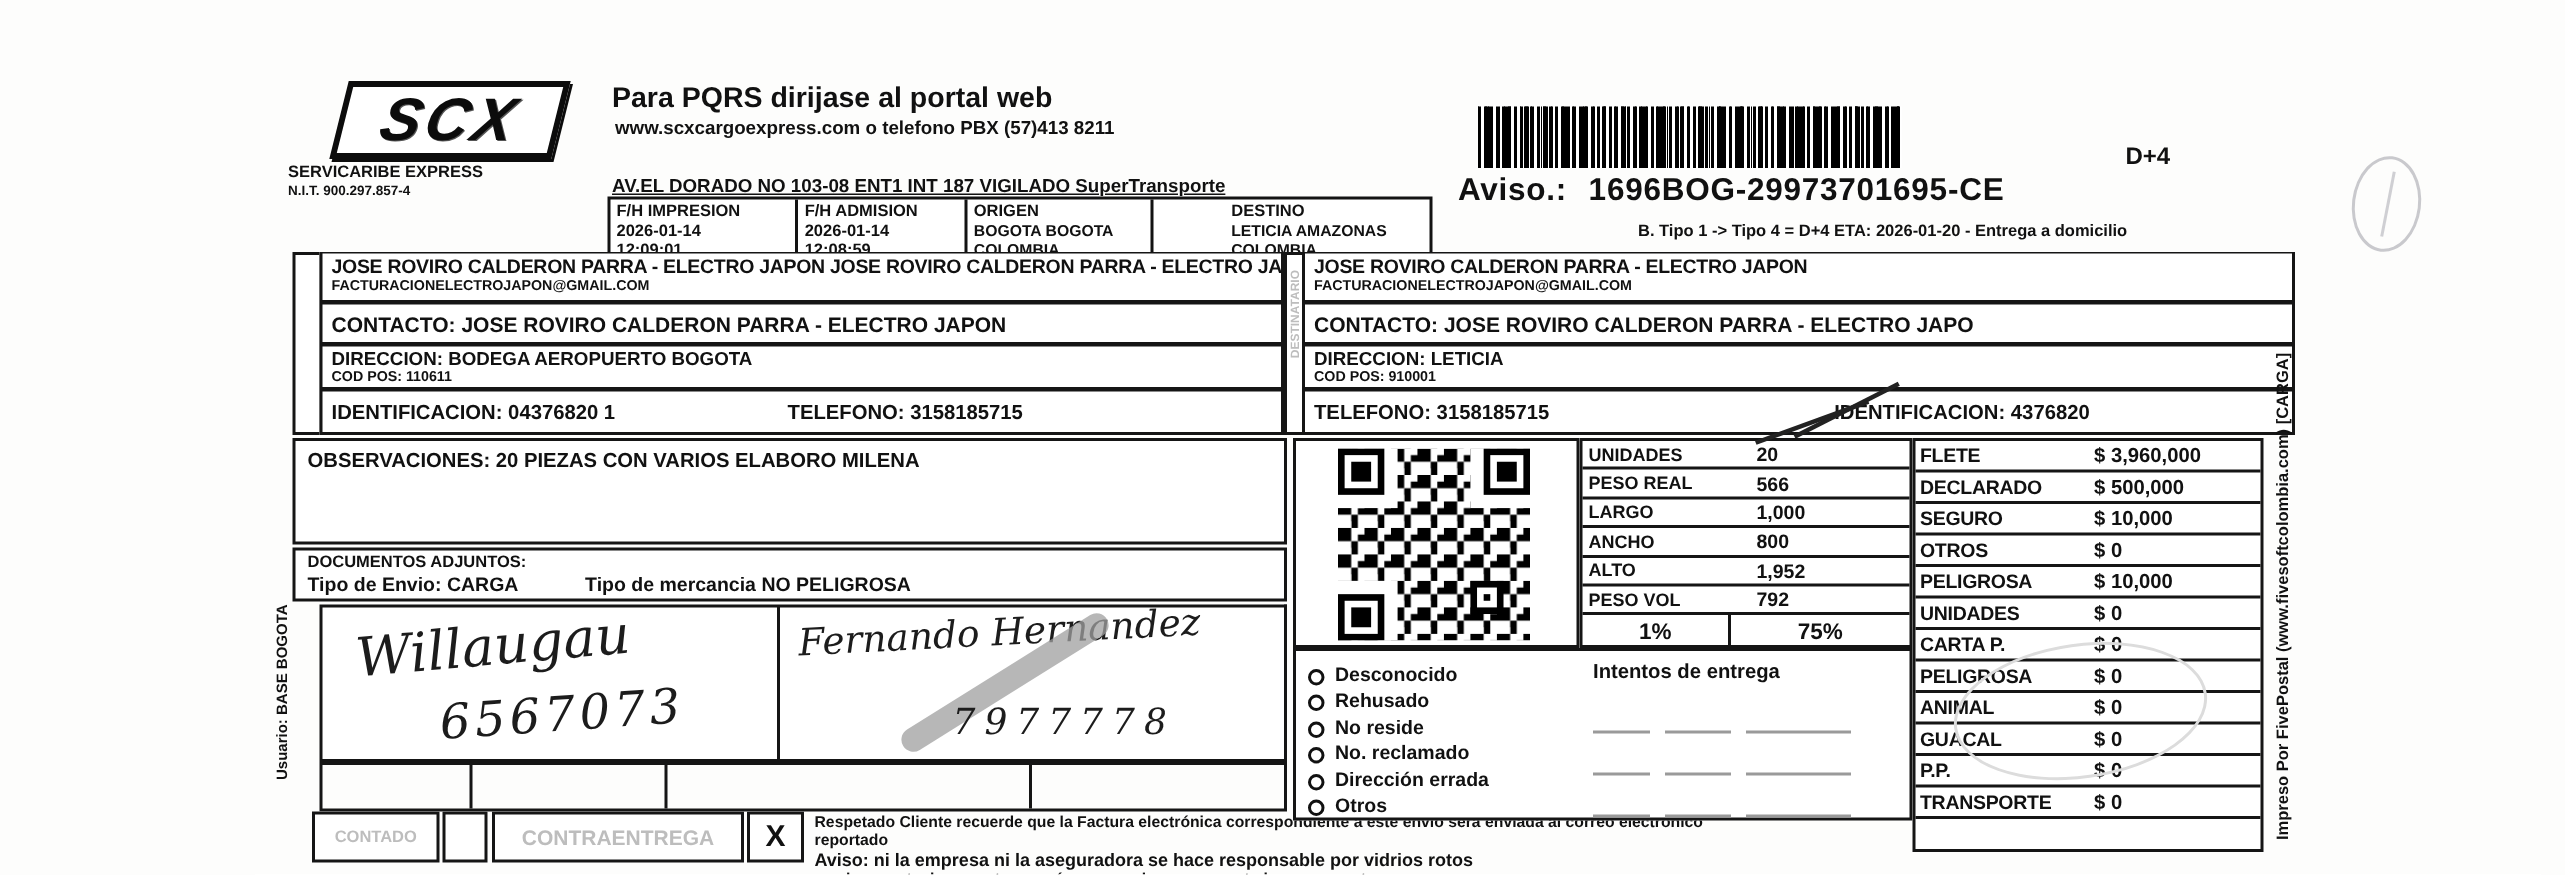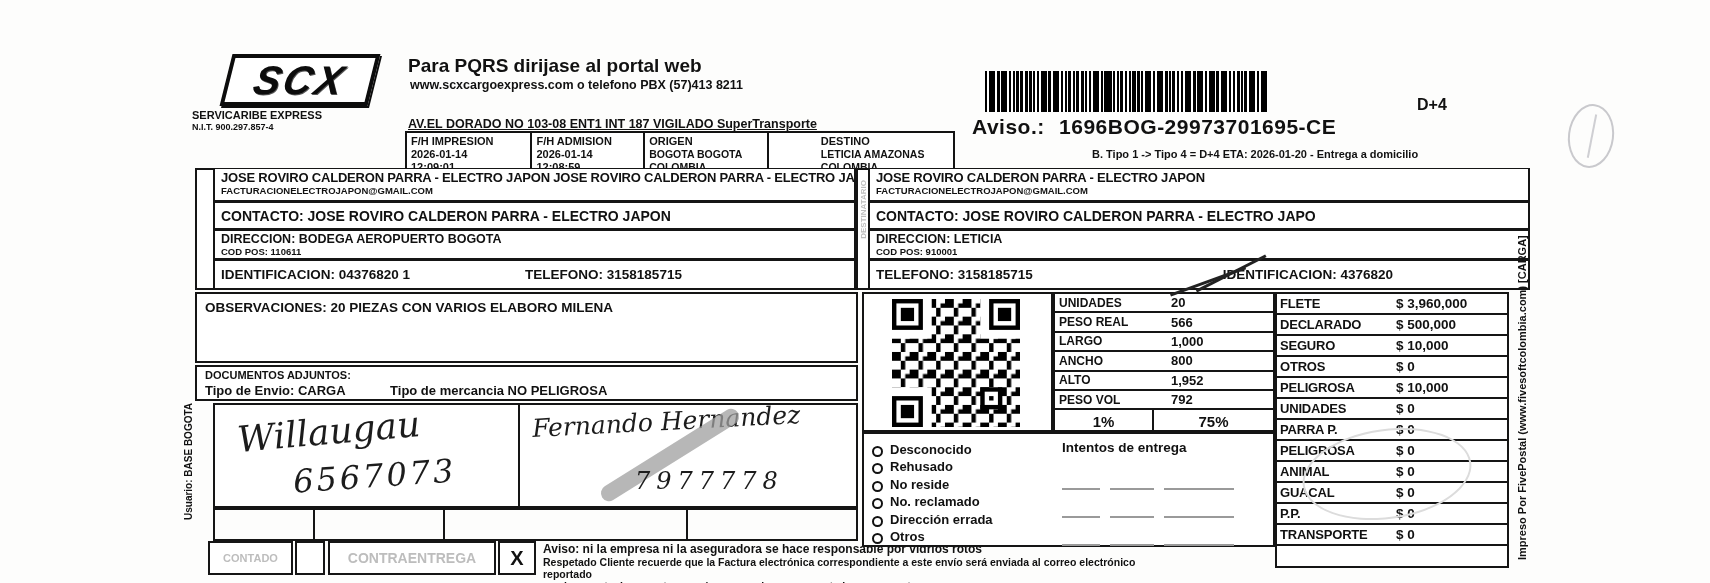--- a/index.html
+++ b/index.html
@@ -184,22 +184,22 @@
   </div>
   <div class="abs box" style="left:295px; top:541px; width:30px; height:34px;"></div>
   <div class="abs box" style="left:328px; top:541px; width:168px; height:34px; display:flex; align-items:center; justify-content:center;">
     <span class="faint b" style="font-size:14px;">CONTRAENTREGA</span>
   </div>
   <div class="abs box" style="left:498px; top:541px; width:38px; height:34px; display:flex; align-items:center; justify-content:center;">
     <span class="b" style="font-size:20px;">X</span>
   </div>
 
   <div class="abs" style="left:543px; top:542px; width:640px;">
+    <div class="b" style="font-size:10.5px;">Respetado Cliente recuerde que la Factura electrónica correspondiente a este envío será enviada al correo electrónico reportado</div>
     <div class="b" style="font-size:12px;">Aviso: ni la empresa ni la aseguradora se hace responsable por vidrios rotos</div>
-    <div class="b" style="font-size:10.5px;">Respetado Cliente recuerde que la Factura electrónica correspondiente a este envío será enviada al correo electrónico reportado</div>
     <div class="b" style="font-size:10.5px;">en el presente documento, asegúrese que el correo reportado sea correcto</div>
   </div>
 
   <div class="abs box" style="left:862px; top:292px; width:191px; height:140px;">
     <svg width="128" height="128" style="position:absolute; left:28px; top:5px;" viewBox="0 0 29 29">
       <defs>
         <pattern id="qrp" width="4" height="4" patternUnits="userSpaceOnUse">
           <rect width="4" height="4" fill="#fff"></rect>
           <rect width="2" height="2" fill="#000"></rect>
           <rect x="2" y="2" width="1" height="2" fill="#000"></rect>
@@ -321,21 +321,21 @@
       </div>
     <div class="chg-row">
         <span class="chg-label">PELIGROSA</span>
         <span class="chg-val">$ 10,000</span>
       </div>
     <div class="chg-row">
         <span class="chg-label">UNIDADES</span>
         <span class="chg-val">$ 0</span>
       </div>
     <div class="chg-row">
-        <span class="chg-label">PARRA P.</span>
+        <span class="chg-label">CARTA P.</span>
         <span class="chg-val">$ 0</span>
       </div>
     <div class="chg-row">
         <span class="chg-label">PELIGROSA</span>
         <span class="chg-val">$ 0</span>
       </div>
     <div class="chg-row">
         <span class="chg-label">ANIMAL</span>
         <span class="chg-val">$ 0</span>
       </div>

